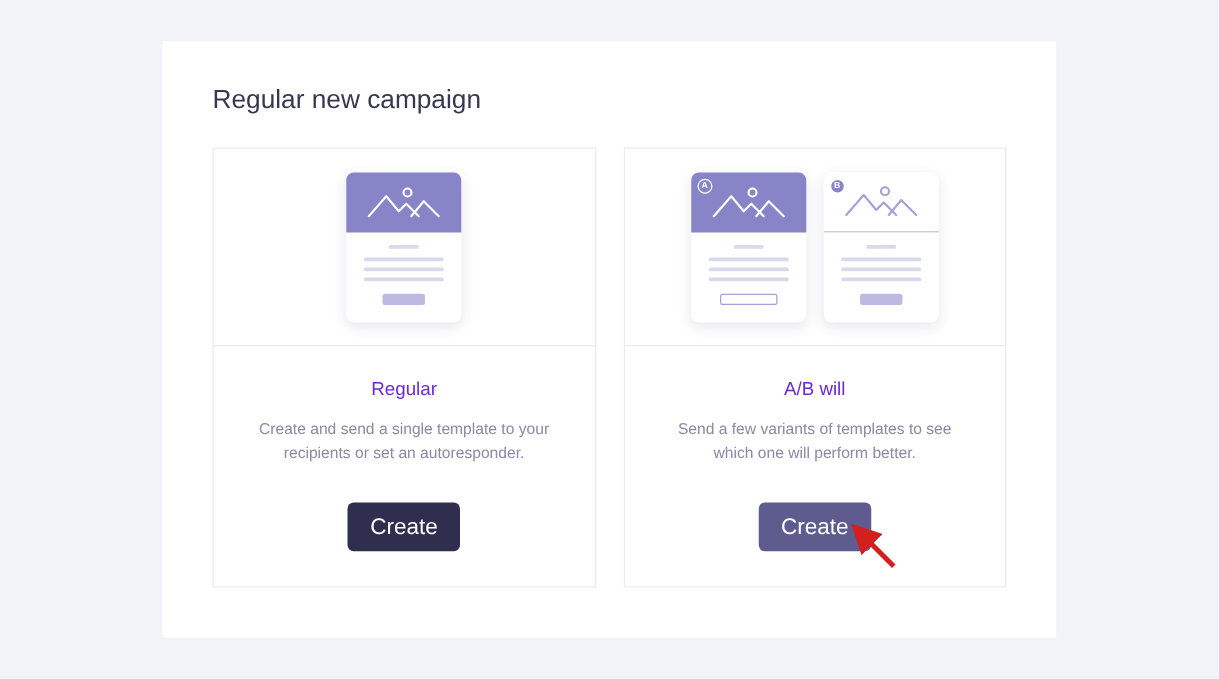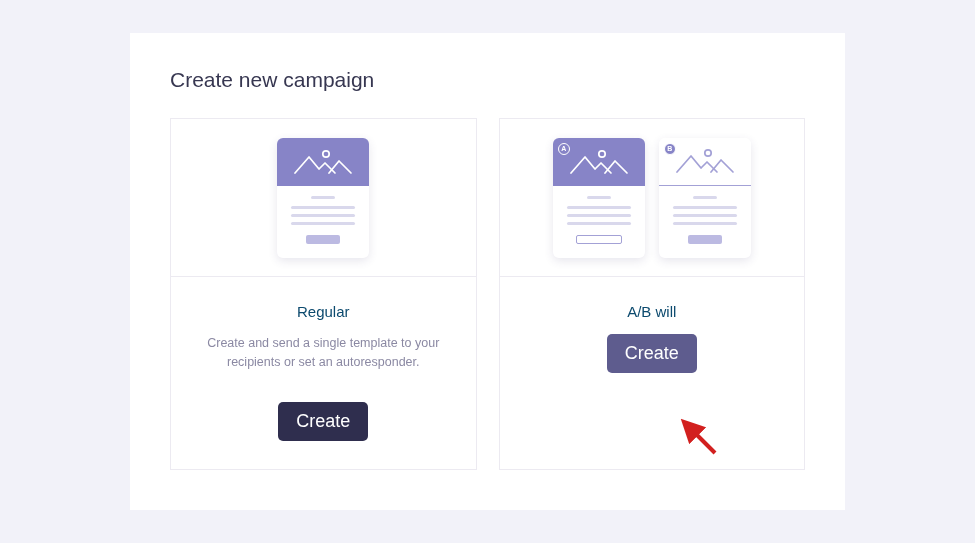--- a/index.html
+++ b/index.html
@@ -125,21 +125,21 @@
       line-height: 1;
     }
     .badge-secondary { background: #8784c7; }
     .card-body {
       padding: 26px 30px 28px 30px;
       text-align: center;
     }
     .card-title {
       font-size: 15px;
       font-weight: 500;
-      color: #0c4a6e;
+      color: #6d28d9;
       margin-bottom: 14px;
     }
     .card-desc {
       font-size: 12.5px;
       color: #8b89a3;
       line-height: 1.5;
       margin-bottom: 30px;
     }
     .btn {
       display: inline-block;
@@ -159,21 +159,21 @@
       top: 296px;
       width: 42px;
       height: 42px;
       pointer-events: none;
     }
   </style>
 </head>
 <body>
 
 <div class="panel">
-  <h1 class="page-title">Create new campaign</h1>
+  <h1 class="page-title">Regular new campaign</h1>
 
   <div class="cards">
 
     <div class="card">
       <div class="card-preview">
         <div class="mock">
           <div class="mock-img">
             <svg class="mountain" viewBox="0 0 64 26">
               <circle cx="35" cy="5" r="3.2" fill="none" stroke="#ffffff" stroke-width="1.7"></circle>
               <polyline points="4,24 18,8 28,20 34,14 44,24" fill="none" stroke="#ffffff" stroke-width="1.7" stroke-linecap="round" stroke-linejoin="round"></polyline>
@@ -228,20 +228,21 @@
             <div class="line-short"></div>
             <div class="line-long"></div>
             <div class="line-long"></div>
             <div class="line-long"></div>
             <div class="btn-mock-filled"></div>
           </div>
         </div>
       </div>
       <div class="card-body">
         <div class="card-title">A/B will</div>
+        <div class="card-desc">Send a few variants of templates to see which one will perform better.</div>
         <button class="btn btn-hover">Create</button>
       </div>
       <svg class="cursor-arrow" viewBox="0 0 42 42">
         <defs>
           <marker id="ah" markerWidth="6" markerHeight="6" refX="4.5" refY="3" orient="auto">
             <path d="M0,0 L6,3 L0,6 Z" fill="#d2201f"></path>
           </marker>
         </defs>
         <line x1="38" y1="38" x2="8" y2="8" stroke="#d2201f" stroke-width="4" marker-end="url(#ah)"></line>
       </svg>

